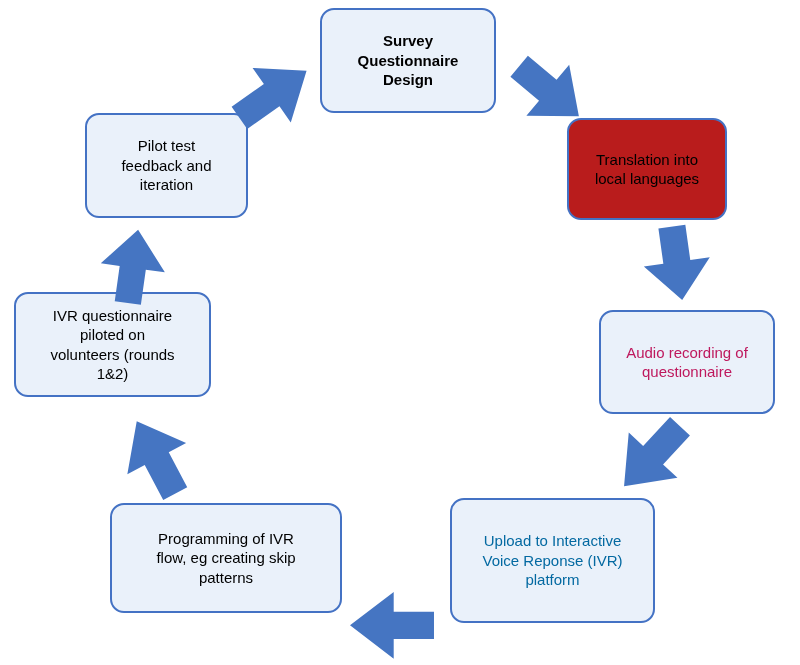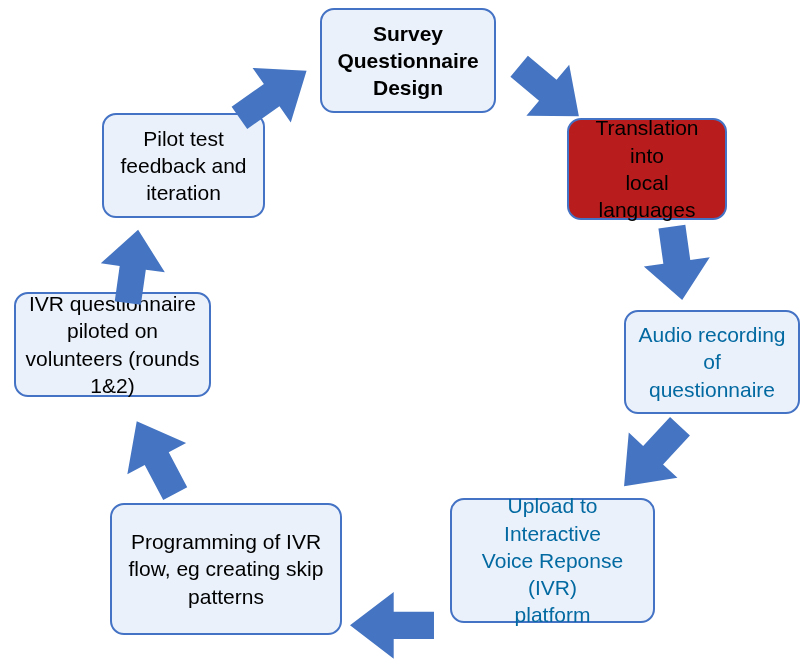--- a/index.html
+++ b/index.html
@@ -21,21 +21,21 @@
     position: absolute;
     box-sizing: border-box;
     background: #EAF1FA;
     border: 2.5px solid #4472C4;
     border-radius: 14px;
     display: flex;
     align-items: center;
     justify-content: center;
     text-align: center;
     color: #000000;
-    font-size: 21px;
+    font-size: 15px;
     line-height: 1.3;
     padding: 4px 8px;
     white-space: pre-line;
   }
   .node.emphasis {
     font-weight: bold;
   }
   .arrow {
     position: absolute;
     pointer-events: none;
@@ -48,33 +48,33 @@
 </head>
 <body>
 
 <div id="canvas">
   <div id="nodes-layer">
       <div class="node emphasis" style="left: 320px; top: 8px; width: 176px; height: 105px; background: rgb(234, 241, 250); border-color: rgb(68, 114, 196); color: rgb(0, 0, 0);">Survey
 Questionnaire
 Design</div>
       <div class="node" style="left: 567px; top: 118px; width: 160px; height: 102px; background: #b91c1c; border-color: rgb(68, 114, 196); color: rgb(0, 0, 0);">Translation into
 local languages</div>
-      <div class="node" style="left: 624px; top: 310px; width: 176px; height: 104px; background: rgb(234, 241, 250); border-color: rgb(68, 114, 196); color: #0369a1;">Audio recording of
+      <div class="node" style="left: 599px; top: 310px; width: 176px; height: 104px; background: rgb(234, 241, 250); border-color: rgb(68, 114, 196); color: #be185d;">Audio recording of
 questionnaire</div>
       <div class="node" style="left: 450px; top: 498px; width: 205px; height: 125px; background: rgb(234, 241, 250); border-color: rgb(68, 114, 196); color: #0369a1;">Upload to Interactive
 Voice Reponse (IVR)
 platform</div>
-      <div class="node" style="left: 110px; top: 503px; width: 232px; height: 132px; background: rgb(234, 241, 250); border-color: rgb(68, 114, 196); color: rgb(0, 0, 0);">Programming of IVR
+      <div class="node" style="left: 110px; top: 503px; width: 232px; height: 110px; background: rgb(234, 241, 250); border-color: rgb(68, 114, 196); color: rgb(0, 0, 0);">Programming of IVR
 flow, eg creating skip
 patterns</div>
       <div class="node" style="left: 14px; top: 292px; width: 197px; height: 105px; background: rgb(234, 241, 250); border-color: rgb(68, 114, 196); color: rgb(0, 0, 0);">IVR questionnaire
 piloted on
 volunteers (rounds
 1&amp;2)</div>
-      <div class="node" style="left: 85px; top: 113px; width: 163px; height: 105px; background: rgb(234, 241, 250); border-color: rgb(68, 114, 196); color: rgb(0, 0, 0); margin-left: 17px;">Pilot test
+      <div class="node" style="left: 85px; top: 113px; width: 163px; height: 105px; background: rgb(234, 241, 250); border-color: rgb(68, 114, 196); color: rgb(0, 0, 0);">Pilot test
 feedback and
 iteration</div>
     </div>
   <div id="arrows-layer">
       <div class="arrow" style="left: 510px; top: 58px; width: 78px; height: 66.64px; transform: rotate(40deg); transform-origin: 50% 50%;">
         <svg width="78" height="66.64" viewBox="0 0 78 66.64">
           <polygon points="0.0,19.7 37.4,19.7 37.4,0.0 78.0,33.3 37.4,66.6 37.4,46.9 0.0,46.9" fill="#4575C2"></polygon>
         </svg>
       </div>
       <div class="arrow" style="left: 640px; top: 230px; width: 74px; height: 66.64px; transform: rotate(82deg); transform-origin: 50% 50%;">

